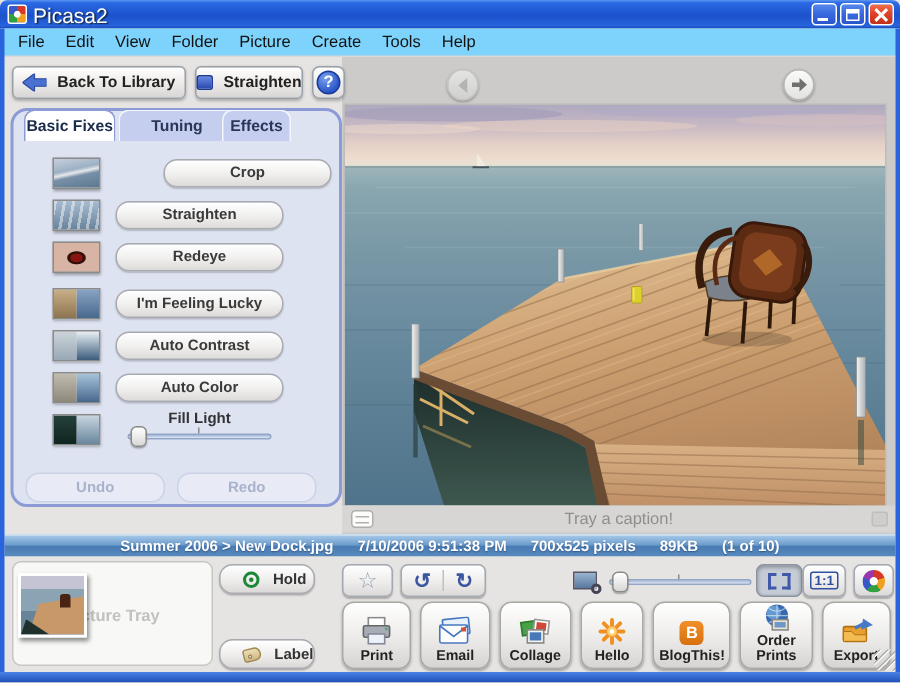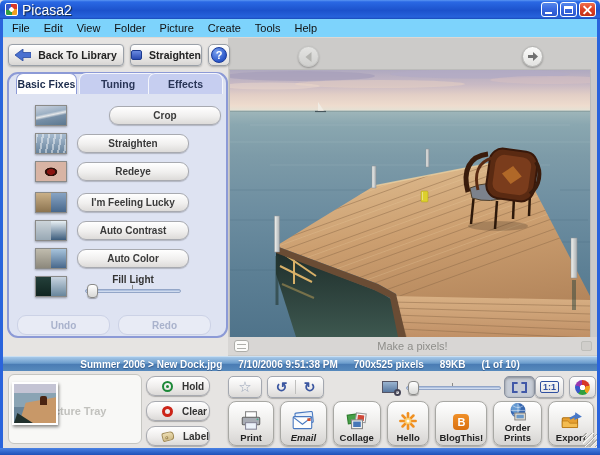--- a/index.html
+++ b/index.html
@@ -369,21 +369,21 @@
   <path d="M258 84 C240 86 232 100 238 122" stroke="#3a1c0c" stroke-width="5" fill="none"></path>
   <path d="M262 88 C248 92 244 104 248 120" stroke="#5a2a12" stroke-width="3" fill="none"></path>
   <path d="M306 92 C312 102 310 116 300 124" stroke="#3a1c0c" stroke-width="4" fill="none"></path>
 </svg>
 
 <div class="abs caption-bar">
   <div class="caption-icon">
       <i></i>
       <i></i>
     </div>
-  <div class="caption-text">Make a pixels!</div>
+  <div class="caption-text">Tray a caption!</div>
   <div class="caption-right-icon"></div>
 </div>
 
 <div class="abs left-region">
   <button class="tool-btn btl">
     <svg width="16" height="12" viewBox="0 0 16 12">
       <path d="M0 6 L8 0 V3.5 H16 V8.5 H8 V12 Z" fill="#4a70d0" stroke="#2a4aa0" stroke-width="0.8"></path>
     </svg>
     <span>Back To Library</span>
   </button>
@@ -391,21 +391,21 @@
     <span class="ss-icon"></span>
     <span>Straighten</span>
   </button>
   <button class="help-btn">
     <span class="help-circ">?</span>
   </button>
 
   <div class="abs panel">
     <div class="tab active" style="left:7px; width:61px;">Basic Fixes</div>
     <div class="tab inactive" style="left:70px; width:78px;">Tuning</div>
-    <div class="tab inactive" style="left:139px; width:75px;">Effects</div>
+    <div class="tab inactive" style="left:139px; width:46px;">Effects</div>
 
     <div class="fix-thumb thumb-crop" style="top:31px;"></div>
     <button class="fix-btn" style="top:32px;margin-left:32px;">Crop</button>
 
     <div class="fix-thumb thumb-straighten" style="top:59px;"></div>
     <button class="fix-btn" style="top:60px;">Straighten</button>
 
     <div class="fix-thumb thumb-redeye" style="top:87px;"></div>
     <button class="fix-btn" style="top:88px;">Redeye</button>
 
@@ -446,24 +446,20 @@
       <div class="tt-shadow"></div>
       <div class="tt-chair"></div>
     </div>
   </div>
   <button class="tray-btn" style="top:5px;">
     <span class="ic-hold">
         <i></i>
       </span>
     <span>Hold</span>
   </button>
-  <button class="tray-btn" style="top:30px;">
-    <span class="ic-clear"></span>
-    <span>Clear</span>
-  </button>
   <button class="tray-btn" style="top:55px;">
     <span class="ic-label">
         <i></i>
       </span>
     <span>Label</span>
   </button>
 
   <div class="sm-btn" style="left:225px; width:34px; font-size:15px; color:#98a4b8;">
     <span>☆</span>
   </div>
@@ -491,21 +487,21 @@
   <div class="actions-row">
     <button class="action-btn" style="width:48px;">
       <svg width="24" height="20" viewBox="0 0 22 18">
         <rect x="6" y="0.5" width="10" height="5.5" fill="#fff" stroke="#888"></rect>
         <rect x="3" y="5.5" width="16" height="7" rx="1" fill="#a8acb4" stroke="#666"></rect>
         <rect x="6" y="10.5" width="10" height="6" fill="#ecf2fa" stroke="#889"></rect>
         <circle cx="17" cy="7.5" r="0.9" fill="#4a8"></circle>
       </svg>
       <span class="alabel">Print</span>
     </button>
-    <button class="action-btn" style="width:48px;font-style:italic;">
+    <button class="action-btn" style="width:48px;">
       <svg width="24" height="20" viewBox="0 0 22 18">
         <rect x="4" y="1" width="16" height="10" rx="1" fill="#e8f0fa" stroke="#4878c0" transform="rotate(-6 12 6)"></rect>
         <rect x="2" y="5" width="17" height="11" rx="1" fill="#fdfdfc" stroke="#4878c0"></rect>
         <path d="M2 5.5 L10.5 12 L19 5.5" fill="none" stroke="#4878c0"></path>
         <rect x="15" y="6.5" width="3" height="2.5" fill="#d05030"></rect>
       </svg>
       <span class="alabel">Email</span>
     </button>
     <button class="action-btn" style="width:50px;">
       <svg width="24" height="20" viewBox="0 0 22 18">

